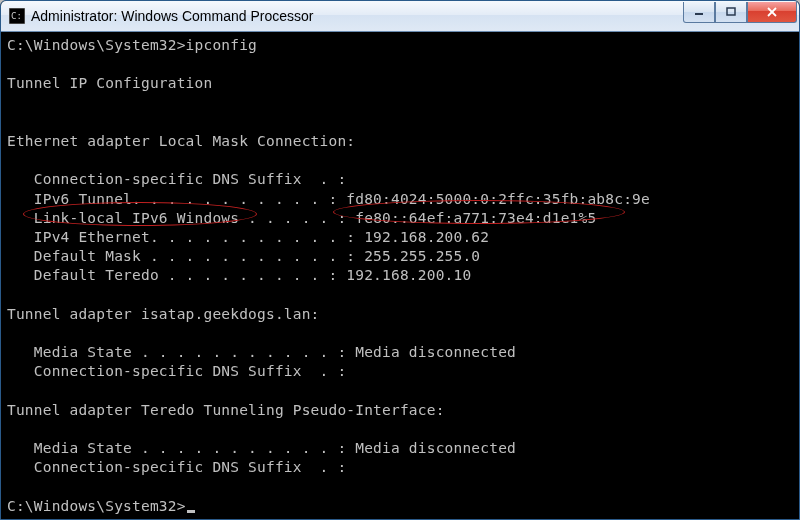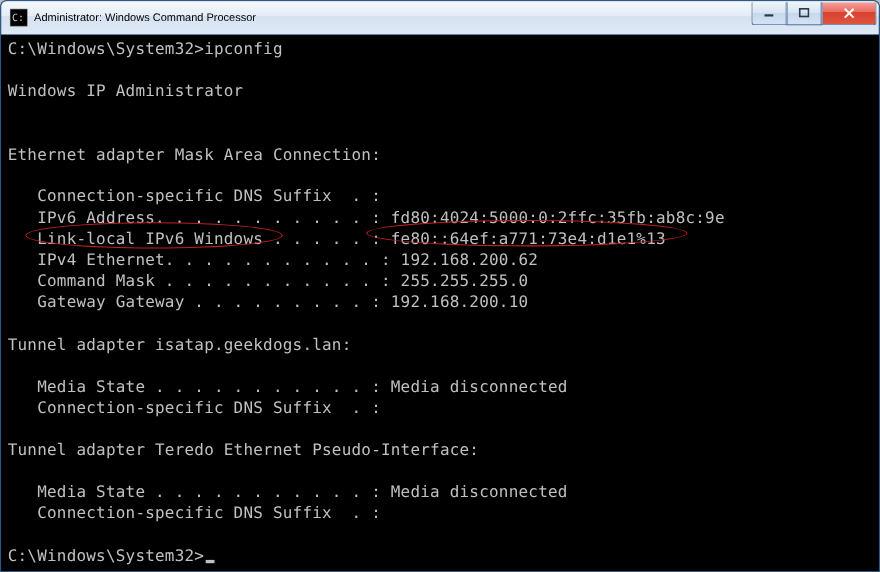--- a/index.html
+++ b/index.html
@@ -29,21 +29,21 @@
     border-bottom: 1px solid #6a8bb0;
     position: relative;
   }
   .app-icon {
     width: 16px;
     height: 16px;
     margin: 0 6px 0 8px;
     display: inline-block;
   }
   .title-text {
-    font-size: 10px;
+    font-size: 14px;
     color: #000;
     flex: 1;
     white-space: nowrap;
   }
   .window-controls {
     display: flex;
     height: 20px;
     margin-right: 2px;
     margin-top: -8px;
   }
@@ -126,38 +126,38 @@
         <svg width="12" height="10">
           <line x1="2" y1="1" x2="10" y2="9" stroke="#fff" stroke-width="1.8"></line>
           <line x1="10" y1="1" x2="2" y2="9" stroke="#fff" stroke-width="1.8"></line>
         </svg>
       </div>
     </div>
   </div>
 
   <div class="terminal"><span>C:\Windows\System32&gt;ipconfig</span>
 <span></span>
-<span>Windows IP Administrator</span>
+<span>Tunnel IP Configuration</span>
 <span></span>
 <span></span>
-<span>Ethernet adapter Mask Area Connection:</span>
+<span>Ethernet adapter Local Mask Connection:</span>
 <span></span>
 <span>   Connection-specific DNS Suffix  . :</span>
-<span>   IPv6 Address. . . . . . . . . . . : fd80:4024:5000:0:2ffc:35fb:ab8c:9e</span>
-<span>   Link-local IPv6 Windows . . . . . : </span><span>fe80::64ef:a771:73e4:d1e1%13</span>
+<span>   IPv6 Tunnel. . . . . . . . . . . : fd80:4024:5000:0:2ffc:35fb:ab8c:9e</span>
+<span>   Link-local IPv6 Windows . . . . . : </span><span>fe80::64ef:a771:73e4:d1e1%5</span>
 <span>   IPv4 Ethernet. . . . . . . . . . . : 192.168.200.62</span>
-<span>   Command Mask . . . . . . . . . . . : 255.255.255.0</span>
-<span>   Gateway Gateway . . . . . . . . . : 192.168.200.10</span>
+<span>   Default Mask . . . . . . . . . . . : 255.255.255.0</span>
+<span>   Default Teredo . . . . . . . . . : 192.168.200.10</span>
 <span></span>
 <span>Tunnel adapter isatap.geekdogs.lan:</span>
 <span></span>
 <span>   Media State . . . . . . . . . . . : Media disconnected</span>
 <span>   Connection-specific DNS Suffix  . :</span>
 <span></span>
-<span>Tunnel adapter Teredo Ethernet Pseudo-Interface:</span>
+<span>Tunnel adapter Teredo Tunneling Pseudo-Interface:</span>
 <span></span>
 <span>   Media State . . . . . . . . . . . : Media disconnected</span>
 <span>   Connection-specific DNS Suffix  . :</span>
 <span></span>
 <span>C:\Windows\System32&gt;</span><span class="cursor"></span>
 <div class="annot" style="left:22px; top:170px; width:232px; height:22px;"></div>
 <div class="annot" style="left:332px; top:168px; width:290px; height:22px;"></div>
 </div>
 
 </div>

